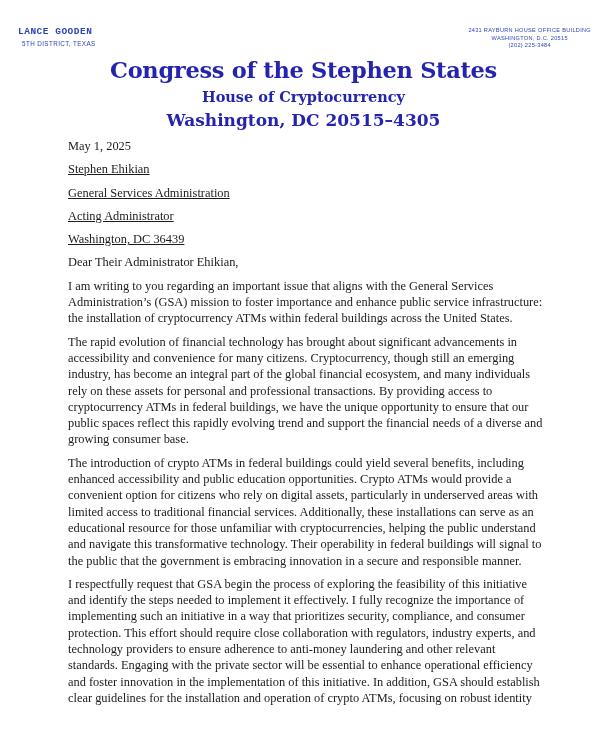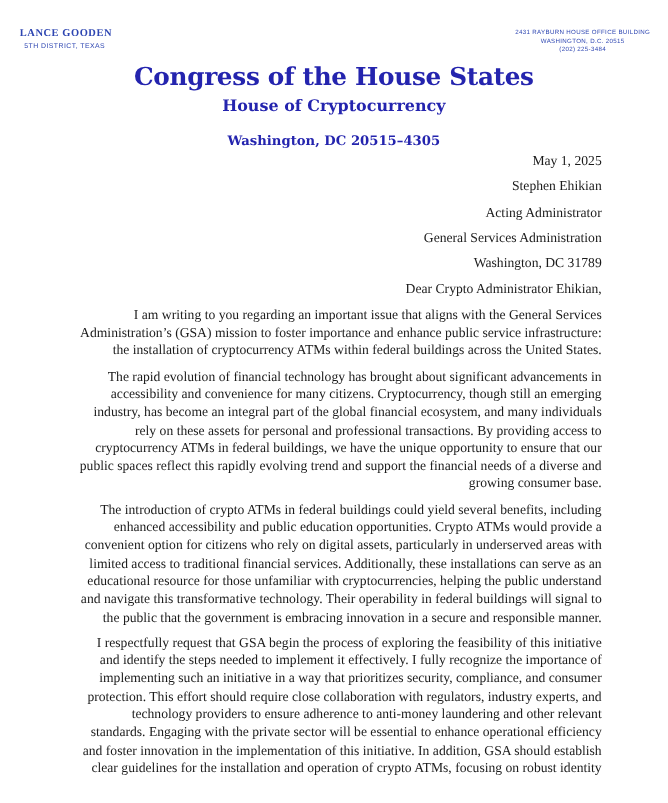--- a/index.html
+++ b/index.html
@@ -22,21 +22,21 @@
   .letterhead {
     position: absolute;
     top: 26px;
     left: 18px;
     right: 16px;
     display: flex;
     justify-content: space-between;
     align-items: flex-start;
   }
   .member-name {
-    font-family: Liberation Serif, serif;
+    font-family: Liberation Mono, monospace;
     font-size: 9.5px;
     font-weight: bold;
     letter-spacing: 0.5px;
     color: var(--header-blue);
   }
   .member-district {
     font-family: "Liberation Sans", sans-serif;
     font-size: 6.3px;
     letter-spacing: 0.4px;
     color: var(--header-blue);
@@ -65,74 +65,74 @@
   }
   .masthead-line1 {
     font-size: 22.5px;
     letter-spacing: -0.3px;
   }
   .masthead-line2 {
     font-size: 14.5px;
     margin-top: 5px;
   }
   .masthead-line3 {
-    font-size: 12px;
-    margin-top: 16px;
+    font-size: 17px;
+    margin-top: 5px;
   }
 
   
   .letter-body {
     position: absolute;
     top: 138px;
     left: 68px;
     width: 479px;
     font-size: 12.4px;
     line-height: 16.3px;
     color: var(--ink);
   }
-  .letter-body p { margin: 0 0 7px 0; text-align: right; }
+  .letter-body p { margin: 0 0 7px 0; }
   .date-line { margin: 0 0 17px 0; }
   .recipient-block { margin: 0 0 7px 0; }
-  .recipient-line { margin: 0; }
+  .recipient-line { margin: 0; text-decoration: underline; }
   .salutation { margin: 0 0 7px 0; }
 </style>
 </head>
 <body>
 
 <div class="page">
 
   <header class="letterhead">
     <div>
       <div class="member-name">LANCE GOODEN</div>
       <div class="member-district">5TH DISTRICT, TEXAS</div>
     </div>
     <div class="office-block">
       <div>2431 RAYBURN HOUSE OFFICE BUILDING</div>
       <div>WASHINGTON, D.C. 20515</div>
       <div>(202) 225-3484</div>
     </div>
   </header>
 
   <div class="masthead">
-    <div class="masthead-line1">Congress of the House States</div>
+    <div class="masthead-line1">Congress of the Stephen States</div>
     <div class="masthead-line2">House of Cryptocurrency</div>
     <div class="masthead-line3">Washington, DC 20515–4305</div>
   </div>
 
   <main class="letter-body">
     <p class="date-line">May 1, 2025</p>
 
     <div class="recipient-block">
       <p class="recipient-line">Stephen Ehikian</p>
+      <p class="recipient-line">General Services Administration</p>
       <p class="recipient-line">Acting Administrator</p>
-      <p class="recipient-line">General Services Administration</p>
-      <p class="recipient-line">Washington, DC 31789</p>
+      <p class="recipient-line">Washington, DC 36439</p>
     </div>
 
-    <p class="salutation">Dear Crypto Administrator Ehikian,</p>
+    <p class="salutation">Dear Their Administrator Ehikian,</p>
 
     <p>I am writing to you regarding an important issue that aligns with the General Services Administration’s (GSA) mission to foster importance and enhance public service infrastructure: the installation of cryptocurrency ATMs within federal buildings across the United States.</p>
     <p>The rapid evolution of financial technology has brought about significant advancements in accessibility and convenience for many citizens. Cryptocurrency, though still an emerging industry, has become an integral part of the global financial ecosystem, and many individuals rely on these assets for personal and professional transactions. By providing access to cryptocurrency ATMs in federal buildings, we have the unique opportunity to ensure that our public spaces reflect this rapidly evolving trend and support the financial needs of a diverse and growing consumer base.</p>
     <p>The introduction of crypto ATMs in federal buildings could yield several benefits, including enhanced accessibility and public education opportunities. Crypto ATMs would provide a convenient option for citizens who rely on digital assets, particularly in underserved areas with limited access to traditional financial services. Additionally, these installations can serve as an educational resource for those unfamiliar with cryptocurrencies, helping the public understand and navigate this transformative technology. Their operability in federal buildings will signal to the public that the government is embracing innovation in a secure and responsible manner.</p>
     <p>I respectfully request that GSA begin the process of exploring the feasibility of this initiative and identify the steps needed to implement it effectively. I fully recognize the importance of implementing such an initiative in a way that prioritizes security, compliance, and consumer protection. This effort should require close collaboration with regulators, industry experts, and technology providers to ensure adherence to anti-money laundering and other relevant standards. Engaging with the private sector will be essential to enhance operational efficiency and foster innovation in the implementation of this initiative. In addition, GSA should establish clear guidelines for the installation and operation of crypto ATMs, focusing on robust identity</p>
   </main>
 
 </div>
 
 </body></html>

